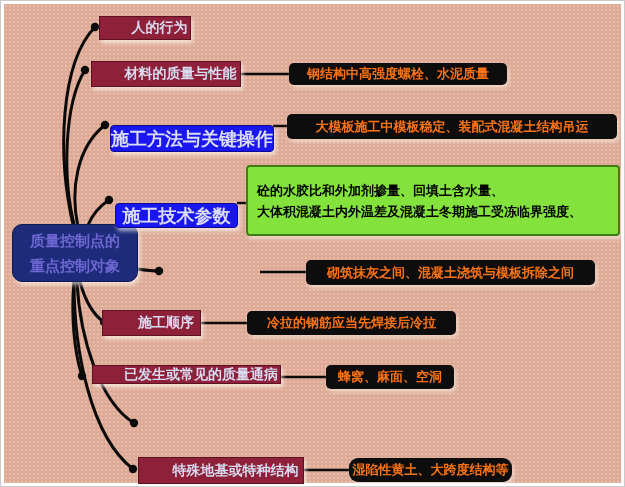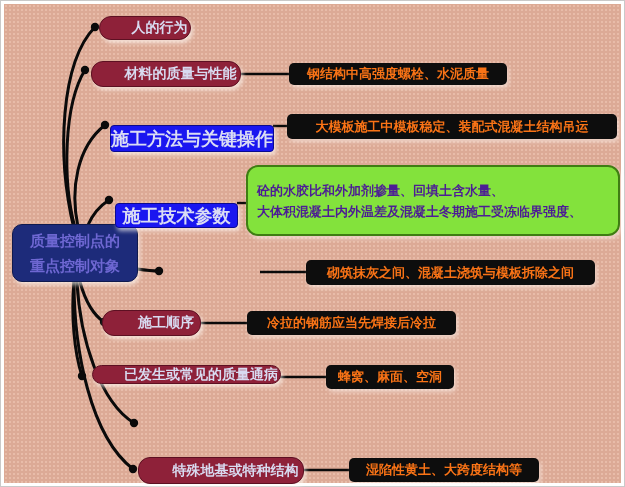--- a/index.html
+++ b/index.html
@@ -18,42 +18,42 @@
     background-size:4px 4px;
   }
   svg.wires{position:absolute;left:0;top:0;width:625px;height:487px;pointer-events:none;}
   .node{
     position:absolute;box-sizing:border-box;
     display:flex;align-items:center;justify-content:center;
     font-weight:bold;white-space:nowrap;
     box-shadow:2px 3px 4px rgba(255,252,248,0.65);
   }
   .node.red{
-    background:#8e2139;border:1px solid #5d1022;border-radius:12px;
+    background:#8e2139;border:1px solid #5d1022;border-radius:0;
     color:#d8daf0;font-size:14px;padding-left:29px;
   }
   .node.blue{
     background:#1a16f0;border:1px solid #0b0a8f;border-radius:4px;
     color:#dadcf4;font-size:18px;margin-top:12px;
   }
   .node.root{
     background:#1d2b7a;border:1px solid #101a4e;border-radius:10px;
     color:#6e67d2;font-size:15px;line-height:25px;
     flex-direction:column;
   }
   .detail{
     position:absolute;box-sizing:border-box;
     display:flex;align-items:center;justify-content:center;
     background:#0d0d0d;border-radius:5px;
     color:#f97316;font-size:13px;font-weight:bold;white-space:nowrap;
     box-shadow:2px 3px 4px rgba(255,252,248,0.5);
   }
   .detail.green{
-    background:#83e23c;border:2px solid #3f7d13;border-radius:12px;
-    color:#4c1d95;font-size:13px;line-height:21px;
+    background:#83e23c;border:2px solid #3f7d13;border-radius:4px;
+    color:#000000;font-size:13px;line-height:21px;
     flex-direction:column;align-items:flex-start;justify-content:center;
     padding:8px 9px;
   }
 </style>
 </head>
 <body>
 
 <div class="frame">
   <div class="canvas">
 
@@ -113,16 +113,16 @@
     <div class="detail" style="left:302px;top:256px;width:289px;height:25px;">砌筑抹灰之间、混凝土浇筑与模板拆除之间</div>
 
     <div class="node red" style="left:98px;top:306px;width:99px;height:26px;">施工顺序</div>
     <div class="detail" style="left:243px;top:307px;width:209px;height:24px;">冷拉的钢筋应当先焊接后冷拉</div>
 
     <div class="node red" style="left:88px;top:361px;width:189px;height:19px;">已发生或常见的质量通病</div>
     <div class="detail" style="left:322px;top:361px;width:128px;height:24px;">蜂窝、麻面、空洞</div>
 
 
     <div class="node red" style="left:134px;top:453px;width:166px;height:27px;">特殊地基或特种结构</div>
-    <div class="detail" style="left:345px;top:454px;width:190px;height:24px;">湿陷性黄土、大跨度结构等</div>
+    <div class="detail" style="left:345px;top:454px;width:163px;height:24px;border-radius:9px;">湿陷性黄土、大跨度结构等</div>
 
   </div>
 </div>
 
 </body></html>

